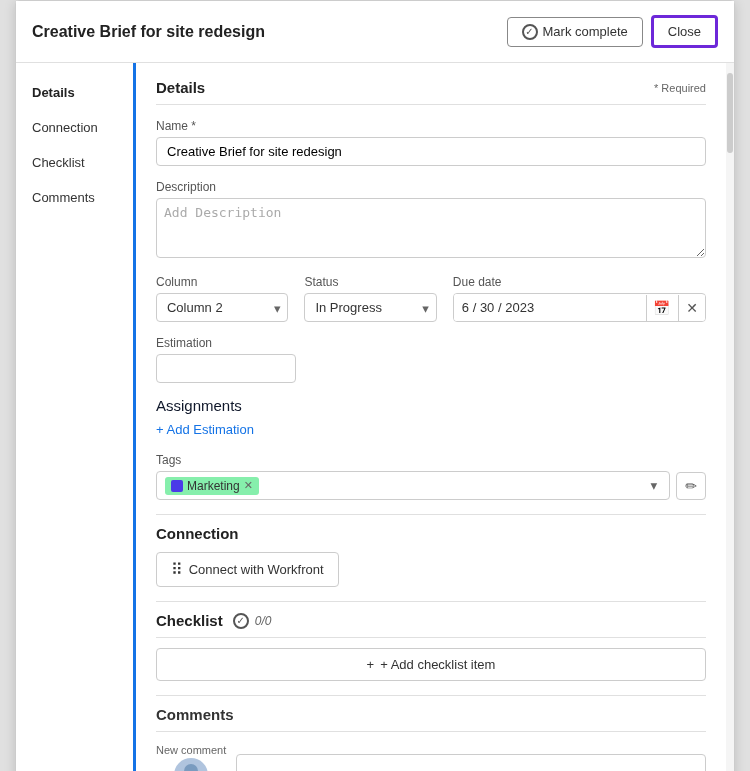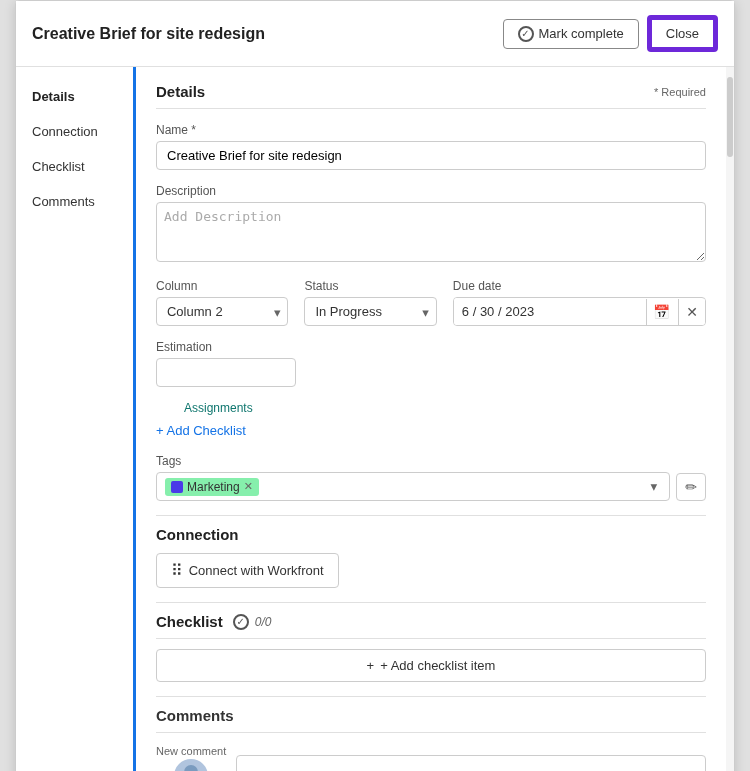--- a/index.html
+++ b/index.html
@@ -48,21 +48,21 @@
       padding: 6px 14px;
       border: 1px solid #888;
       border-radius: 4px;
       background: #fff;
       cursor: pointer;
       font-size: 13px;
       color: #333;
     }
     .btn-close {
       padding: 6px 14px;
-      border: 5px solid #6d28d9;
+      border: 3px solid #6d28d9;
       border-radius: 4px;
       background: #fff;
       cursor: pointer;
       font-size: 13px;
       color: #333;
     }
     .modal-body {
       display: flex;
       flex: 1;
       overflow: hidden;
@@ -205,25 +205,24 @@
     }
     .estimation-input {
       width: 140px;
       padding: 6px 10px;
       border: 1px solid #ccc;
       border-radius: 4px;
       font-size: 13px;
       outline: none;
     }
     .assignments-label {
-      font-size: 12px;
-      color: #0f766e;
+      font-size: 15px;
+      color: #0f172a;
       margin-bottom: 6px;
       display: block;
-      margin-left: 28px;
     }
     .add-assignment-btn {
       background: none;
       border: none;
       color: #1473e6;
       cursor: pointer;
       font-size: 13px;
       padding: 2px 0;
     }
     .tags-row {
@@ -470,21 +469,21 @@
       </div>
 
       <div class="form-group">
         <label class="form-label">Estimation</label>
         <input class="estimation-input" type="text" style="">
       </div>
 
       <div class="form-group">
         <span class="assignments-label">Assignments</span>
         <button class="add-assignment-btn">
-          <span>+ Add Checklist</span>
+          <span>+ Add Estimation</span>
         </button>
       </div>
 
       <div class="form-group">
         <label class="form-label">Tags</label>
         <div class="tags-row">
           <div class="tags-input-wrapper">
             <div class="tag-chip">
               <span class="tag-color"></span>
               <span>Marketing</span>

